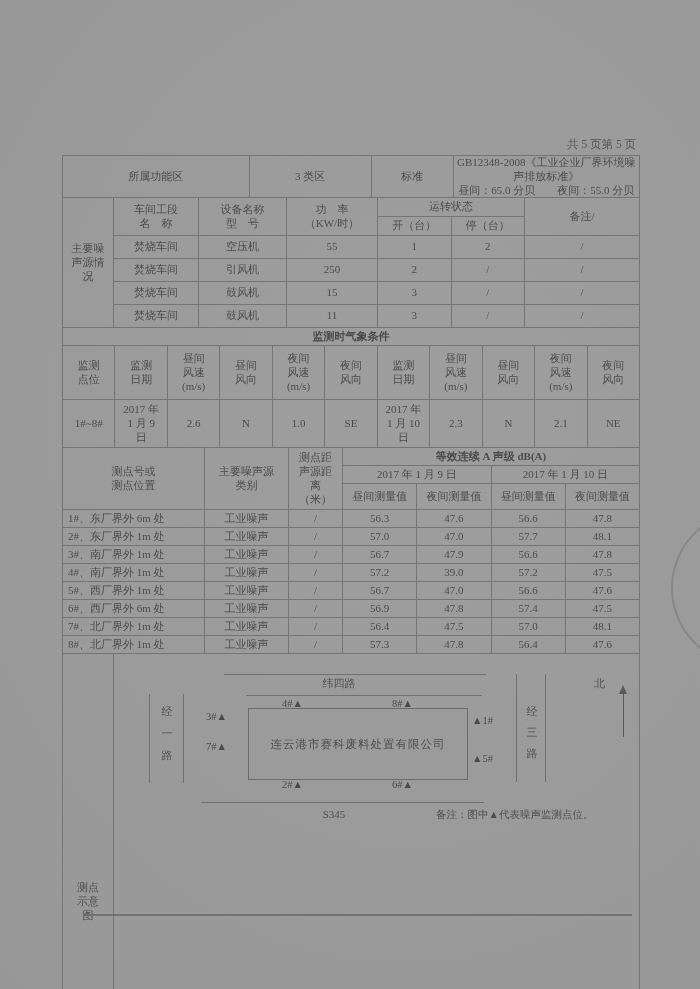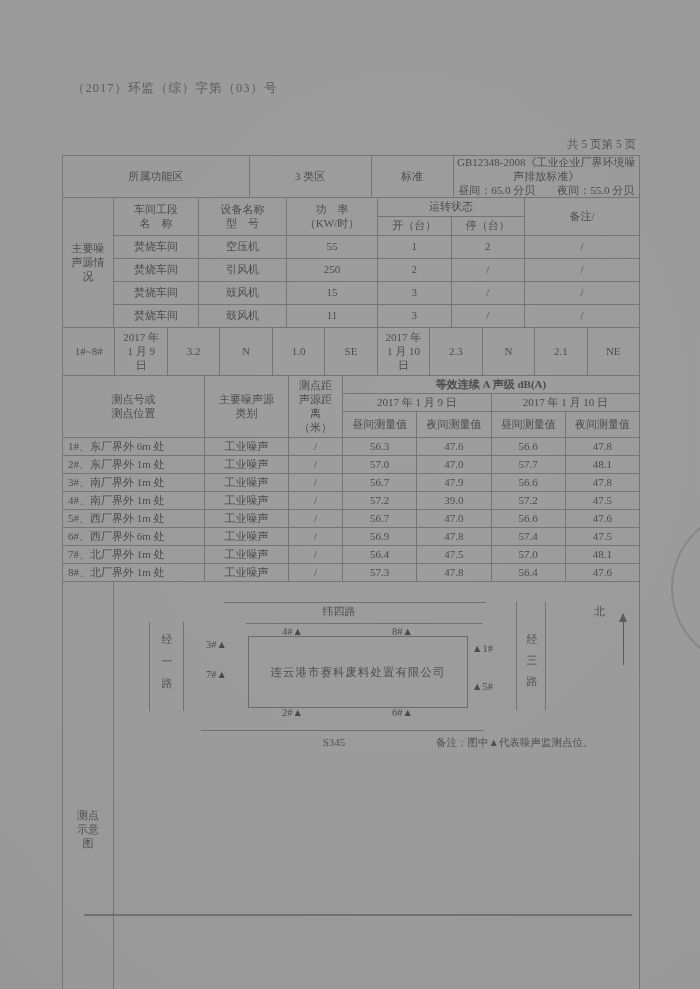--- a/index.html
+++ b/index.html
@@ -38,21 +38,20 @@
 
   .footer-line{position:absolute;left:84px;top:914px;width:548px;height:2px;background:#6b6b6b;opacity:.85;}
   .stamp-arc{position:absolute;left:671px;top:509px;width:154px;height:154px;border-radius:50%;
     border:2px solid rgba(100,95,95,.33);}
 </style>
 </head>
 <body>
 
 <div class="page">
 
-  <div class="doc-number">（2017）环监（综）字第（03）号</div>
   <div class="page-note">共 5 页第 5 页</div>
 
   <div class="tables">
 
     <table class="tbl">
       <tbody>
       <tr style="height:30px">
         <td>所属功能区</td>
         <td style="width:117px">3 类区</td>
         <td style="width:77px">标准</td>
@@ -111,26 +110,57 @@
         <td>11</td>
         <td>3</td>
         <td>/</td>
         <td>/</td>
       </tr>
     </tbody>
       </table>
 
     <table class="tbl">
       <tbody>
+          <tr style="height:18px">
+        <td colspan="11" class="sec-title">监测时气象条件</td>
+      </tr>
+      <tr style="height:54px">
+        <td class="small" style="width:45px">监测
+点位</td>
+        <td class="small" style="width:58px">监测
+日期</td>
+        <td class="small" style="width:52px">昼间
+风速
+(m/s)</td>
+        <td class="small" style="width:51px">昼间
+风向</td>
+        <td class="small" style="width:50px">夜间
+风速
+(m/s)</td>
+        <td class="small" style="width:53px">夜间
+风向</td>
+        <td class="small" style="width:54px">监测
+日期</td>
+        <td class="small" style="width:53px">昼间
+风速
+(m/s)</td>
+        <td class="small" style="width:50px">昼间
+风向</td>
+        <td class="small" style="width:53px">夜间
+风速
+(m/s)</td>
+        <td class="small">夜间
+风向</td>
+      </tr>
       <tr style="height:48px">
         <td class="small">1#~8#</td>
         <td class="small">2017 年
 1 月 9
 日</td>
-        <td>3.2</td>
+        <td>2.6</td>
         <td>N</td>
         <td>1.0</td>
         <td>SE</td>
         <td class="small">2017 年
 1 月 10
 日</td>
         <td>2.3</td>
         <td>N</td>
         <td>2.1</td>
         <td>NE</td>

